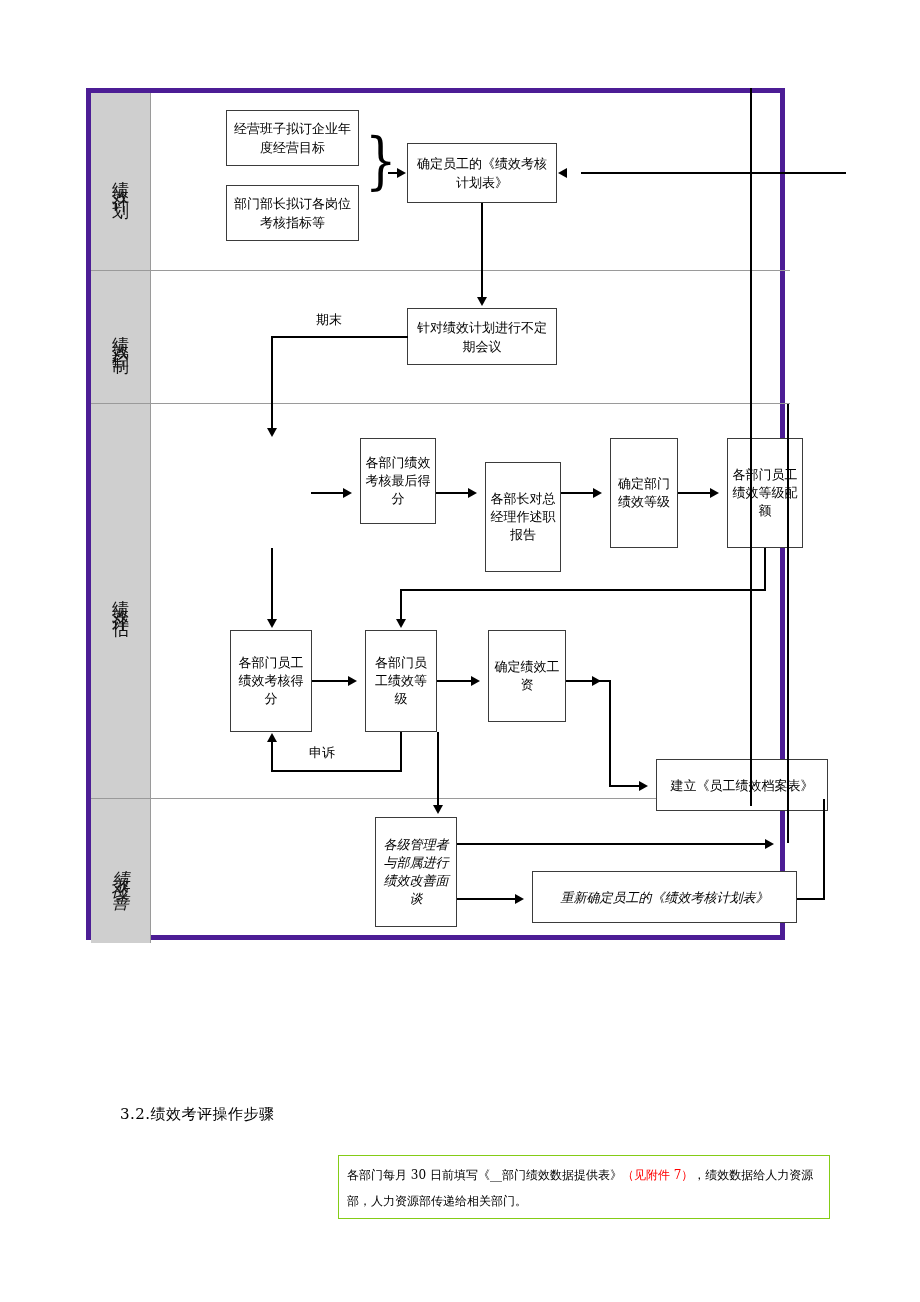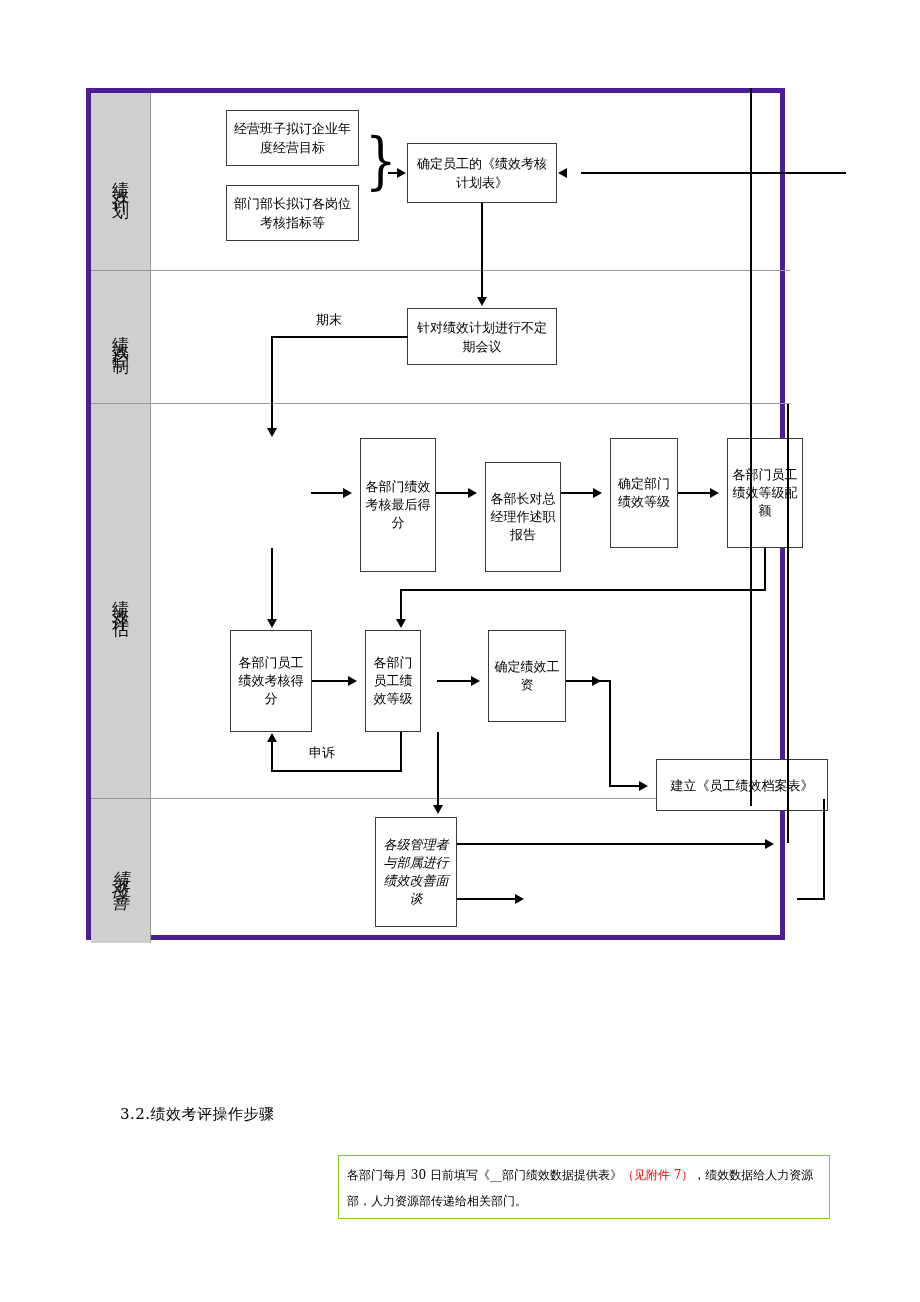--- a/index.html
+++ b/index.html
@@ -174,21 +174,21 @@
       </div>
       <div class="band-body">
 
         <div class="ln vl" style="left:120px;top:0;height:26px;"></div>
         <div class="arrow ar-d" style="left:116px;top:24px;"></div>
 
 
         <div class="ln hl" style="left:160px;top:88px;width:34px;"></div>
         <div class="arrow ar-r" style="left:192px;top:84px;"></div>
 
-        <div class="pbox tight" style="left:209px;top:34px;width:76px;height:134px;">各部门绩效考核最后得分</div>
+        <div class="pbox tight" style="left:209px;top:34px;width:76px;height:86px;">各部门绩效考核最后得分</div>
 
         <div class="ln hl" style="left:285px;top:88px;width:34px;"></div>
         <div class="arrow ar-r" style="left:317px;top:84px;"></div>
 
         <div class="pbox tight" style="left:334px;top:34px;width:76px;height:110px;margin-top:24px;">各部长对总经理作述职报告</div>
 
         <div class="ln hl" style="left:410px;top:88px;width:34px;"></div>
         <div class="arrow ar-r" style="left:442px;top:84px;"></div>
 
         <div class="pbox tight" style="left:459px;top:34px;width:68px;height:110px;">确定部门绩效等级</div>
@@ -204,21 +204,21 @@
         <div class="arrow ar-d" style="left:245px;top:215px;"></div>
 
         <div class="ln vl" style="left:120px;top:144px;height:73px;"></div>
         <div class="arrow ar-d" style="left:116px;top:215px;"></div>
 
         <div class="pbox tight" style="left:79px;top:226px;width:82px;height:102px;">各部门员工绩效考核得分</div>
 
         <div class="ln hl" style="left:161px;top:276px;width:38px;"></div>
         <div class="arrow ar-r" style="left:197px;top:272px;"></div>
 
-        <div class="pbox tight" style="left:214px;top:226px;width:56px;height:102px;">各部门员工绩效等级</div>
+        <div class="pbox tight" style="left:214px;top:226px;width:72px;height:102px;">各部门员工绩效等级</div>
 
         <div class="ln hl" style="left:286px;top:276px;width:36px;"></div>
         <div class="arrow ar-r" style="left:320px;top:272px;"></div>
 
         <div class="pbox tight" style="left:337px;top:226px;width:78px;height:92px;">确定绩效工资</div>
 
         <div class="ln vl" style="left:249px;top:328px;height:40px;"></div>
         <div class="ln hl" style="left:120px;top:366px;width:131px;"></div>
         <div class="ln vl" style="left:120px;top:338px;height:30px;"></div>
         <div class="arrow ar-u" style="left:116px;top:329px;"></div>
@@ -248,20 +248,21 @@
         <div class="arrow ar-d" style="left:282px;top:6px;"></div>
 
         <div class="pbox tight" style="left:224px;top:18px;width:82px;height:110px;">各级管理者与部属进行绩效改善面谈</div>
 
         <div class="ln hl" style="left:306px;top:44px;width:310px;"></div>
         <div class="arrow ar-r" style="left:614px;top:40px;"></div>
 
         <div class="ln hl" style="left:306px;top:99px;width:60px;"></div>
         <div class="arrow ar-r" style="left:364px;top:95px;"></div>
 
+        <div class="pbox" style="left:381px;top:72px;width:265px;height:52px;">重新确定员工的《绩效考核计划表》</div>
 
         <div class="ln hl" style="left:646px;top:99px;width:28px;"></div>
         <div class="ln vl" style="left:672px;top:0;height:99px;"></div>
 
         <div class="ln vl" style="left:636px;top:0;height:44px;"></div>
       </div>
     </div>
   </div>
 
   <div class="ln vl" style="left:750px;top:88px;height:718px;"></div>

